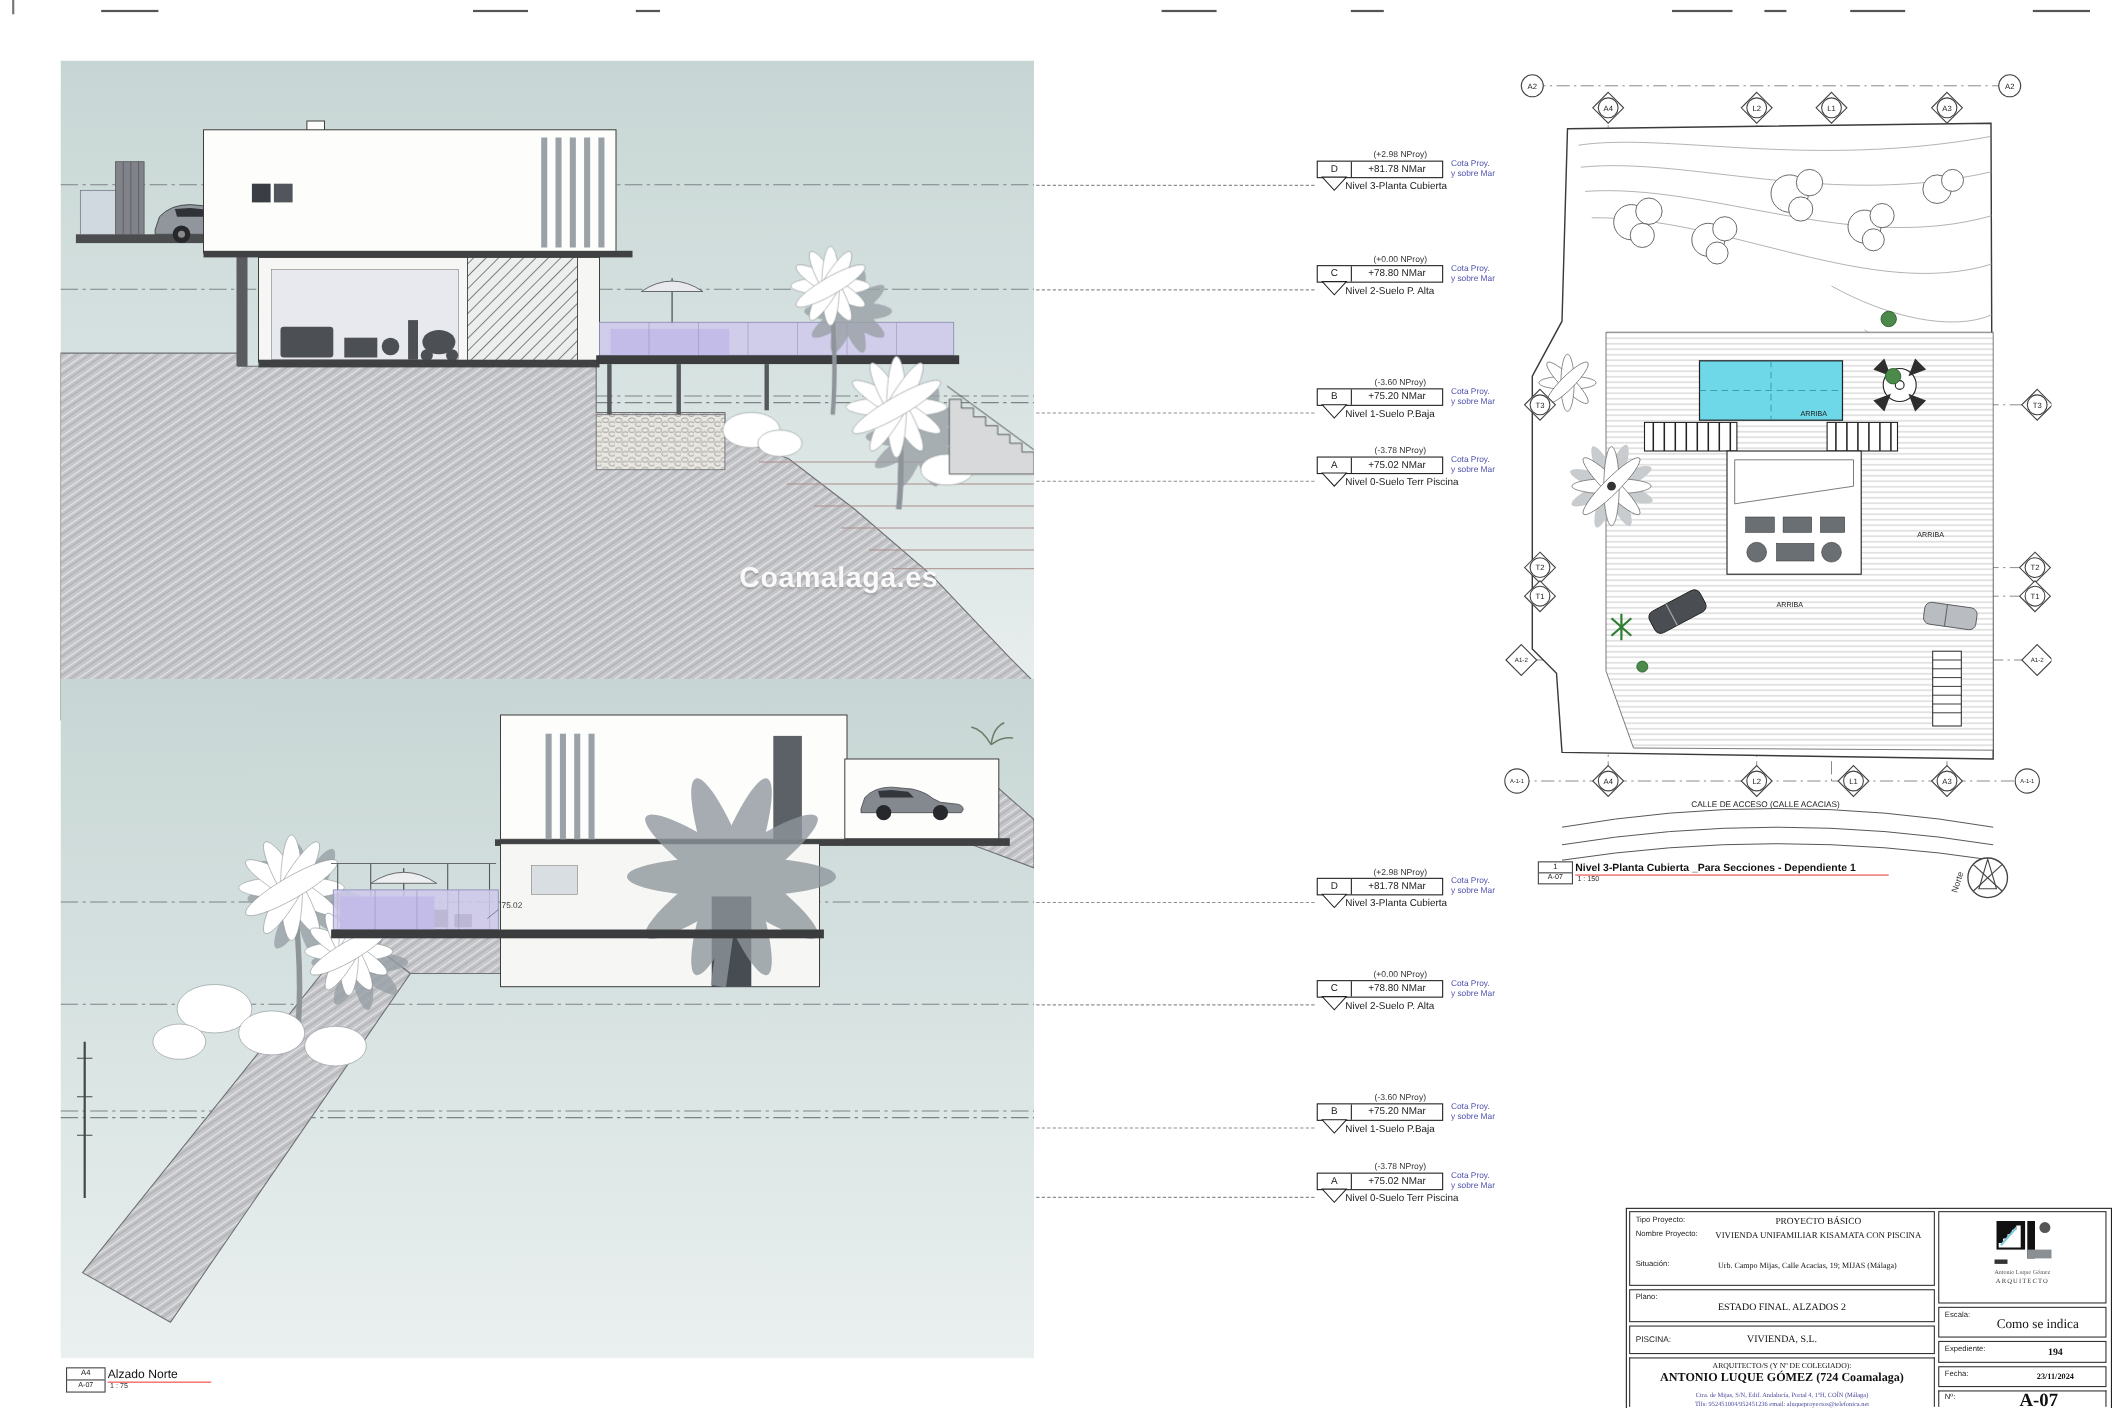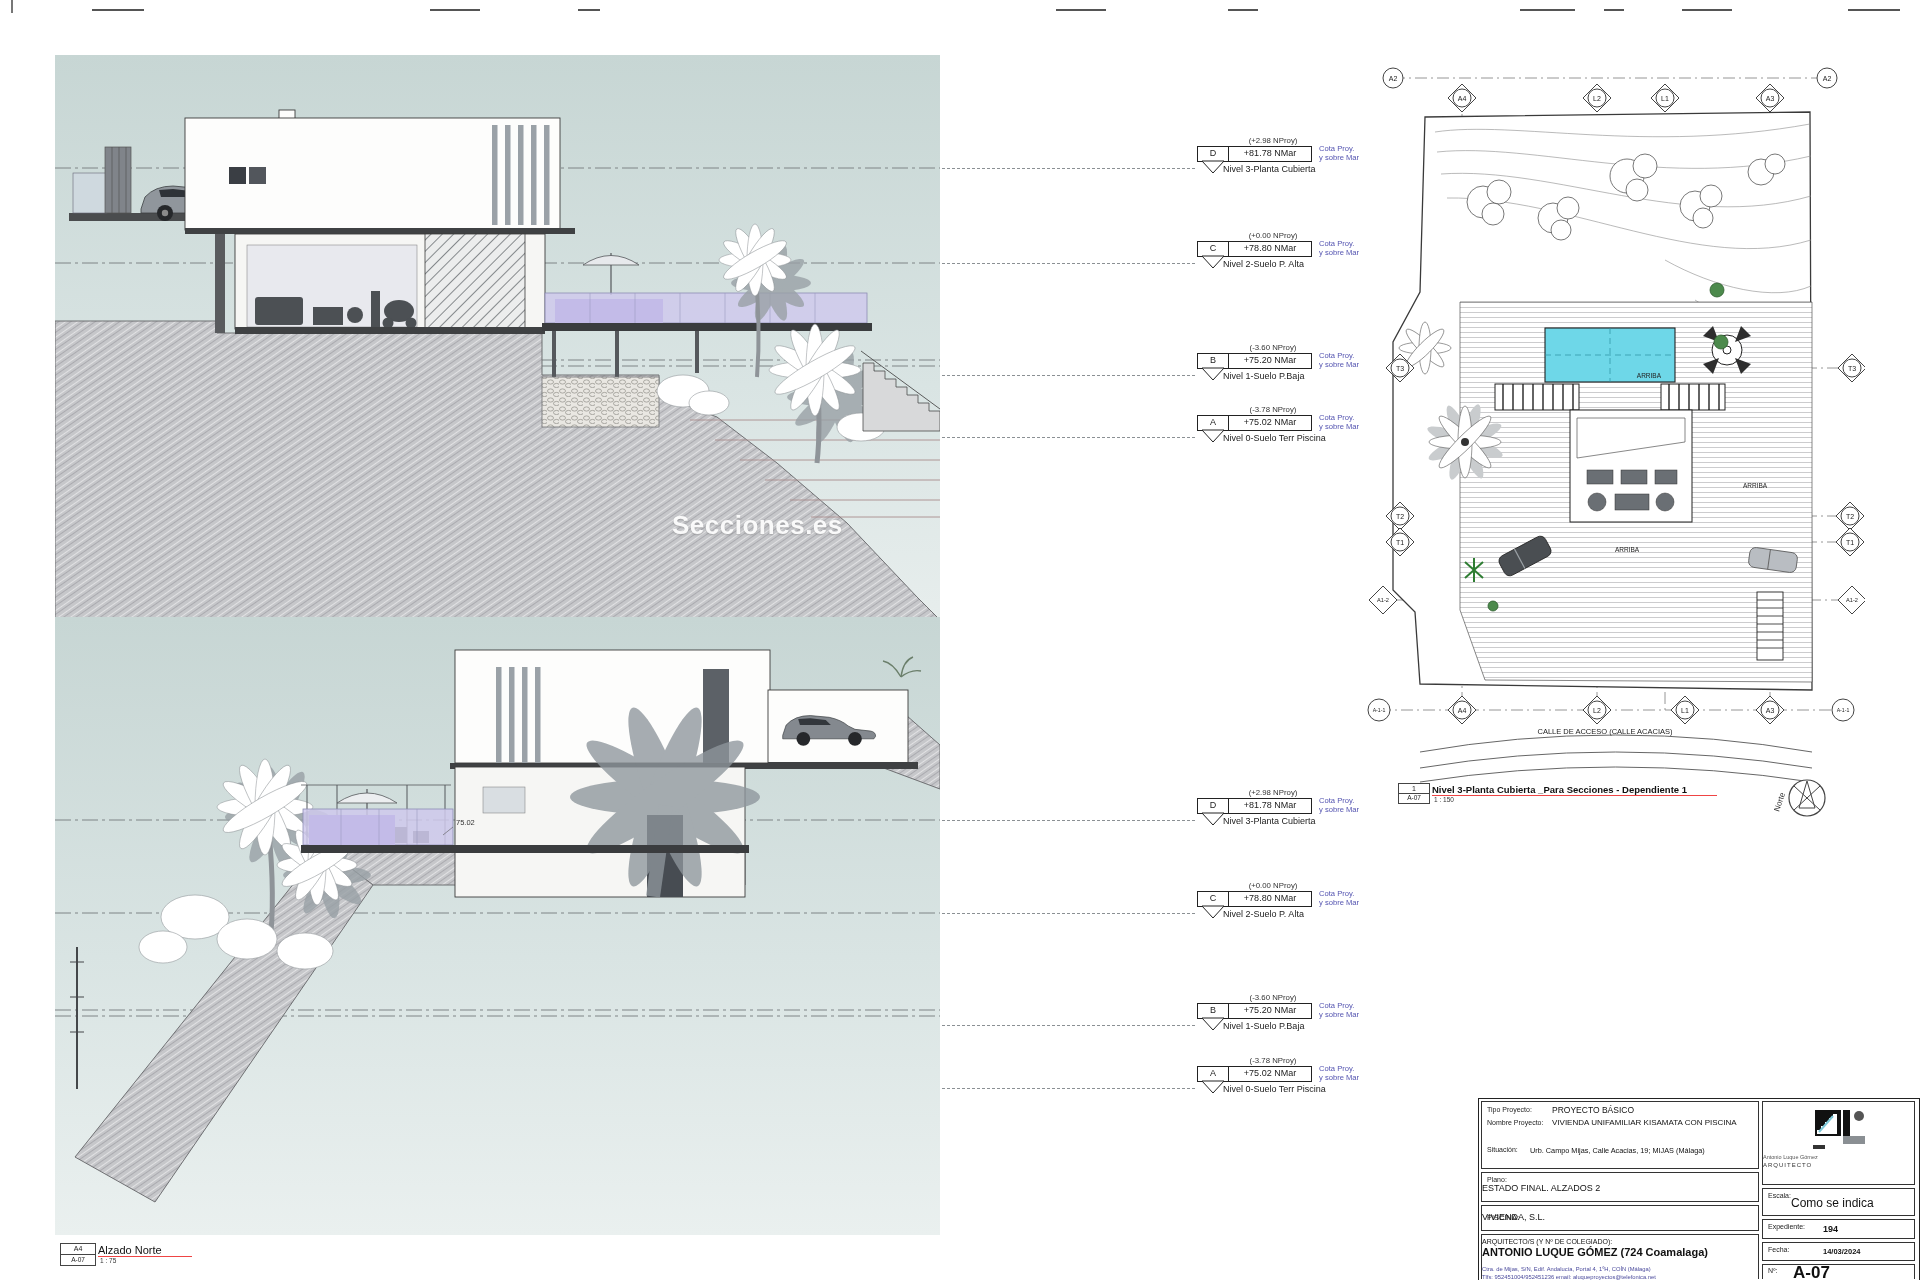--- a/index.html
+++ b/index.html
@@ -27,21 +27,21 @@
   .cap .sheetno{display:block;text-align:center;font-size:6.5px;line-height:9px;}
   .cap .title{position:absolute;left:38px;top:1px;font-size:11px;color:#111;border-bottom:1px solid #ef4444;padding-right:30px;white-space:nowrap;}
   .cap .scale{position:absolute;left:40px;top:14px;font-size:6.5px;color:#333;}
   
   .wm{position:absolute;left:672px;top:510px;font-size:26px;font-weight:600;color:rgba(255,255,255,.93);
       letter-spacing:.5px;text-shadow:0 1px 2px rgba(90,90,90,.35);}
   
   .tb{position:absolute;left:1478px;top:1098px;width:440px;height:182px;border:1.5px solid #222;background:#fff;font-size:8px;}
   .tb .cell{position:absolute;box-sizing:border-box;border:1px solid #333;background:#fff;}
   .tb .lab{position:absolute;left:5px;top:3px;font-size:7px;color:#222;}
-  .tb .val{position:absolute;left:0;right:0;text-align:left;color:#111;}
+  .tb .val{position:absolute;left:0;right:0;text-align:center;color:#111;font-family:Liberation Serif, serif;}
   .tb .blue{color:#4a4a9c;}
   .tb .big{font-size:11px;font-weight:bold;}
   svg text{font-family:"Liberation Sans",sans-serif;}
 </style>
 </head>
 <body>
 
 <div class="sheet">
 
   <i class="tmv"></i>
@@ -201,21 +201,21 @@
         <ellipse cx="806" cy="372" rx="24" ry="14"></ellipse>
           <ellipse cx="838" cy="356" rx="18" ry="11"></ellipse>
       </g>
     </g>
     <g>
       <path d="M808,308 h11 v8 h11 v8 h11 v8 h11 v8 h11 v8 h11 v8 h11 v8 v12 h-77 Z" fill="#d8d9da" stroke="#4c4c4c" stroke-width=".8"></path>
       <line x1="806" y1="296" x2="885" y2="354" stroke="#4c4c4c" stroke-width=".9"></line>
     </g>
   </svg>
 
-  <div class="wm">Secciones.es</div>
+  <div class="wm">Coamalaga.es</div>
 
   <div class="cap" style="left:60px;top:663px;width:200px;height:24px">
     <span class="refbox">
       <span class="ref">A3</span>
       <span class="sheetno">A-07</span>
     </span>
     <span class="title">Alzado Sur</span>
     <span class="scale">1 : 75</span>
   </div>
 
@@ -812,21 +812,21 @@
     <div class="cell" style="left:283px;top:89px;width:153px;height:28px">
       <span class="lab">Escala:</span>
       <span class="val" style="top:7px;left:28px;font-size:12px">Como se indica</span>
     </div>
     <div class="cell" style="left:283px;top:120px;width:153px;height:20px">
       <span class="lab">Expediente:</span>
       <span class="val" style="top:4px;left:60px;font-size:9px;font-weight:bold">194</span>
     </div>
     <div class="cell" style="left:283px;top:143px;width:153px;height:19px">
       <span class="lab">Fecha:</span>
-      <span class="val" style="top:4px;left:60px;font-size:7.5px;font-weight:bold">14/03/2024</span>
+      <span class="val" style="top:4px;left:60px;font-size:7.5px;font-weight:bold">23/11/2024</span>
     </div>
     <div class="cell" style="left:283px;top:165px;width:153px;height:15px;border-bottom:none">
       <span class="lab" style="top:2px">Nº:</span>
       <span class="val" style="top:-2px;left:30px;font-size:17px;font-weight:bold">A-07</span>
     </div>
   </div>
 
 </div>
 
 </body></html>

